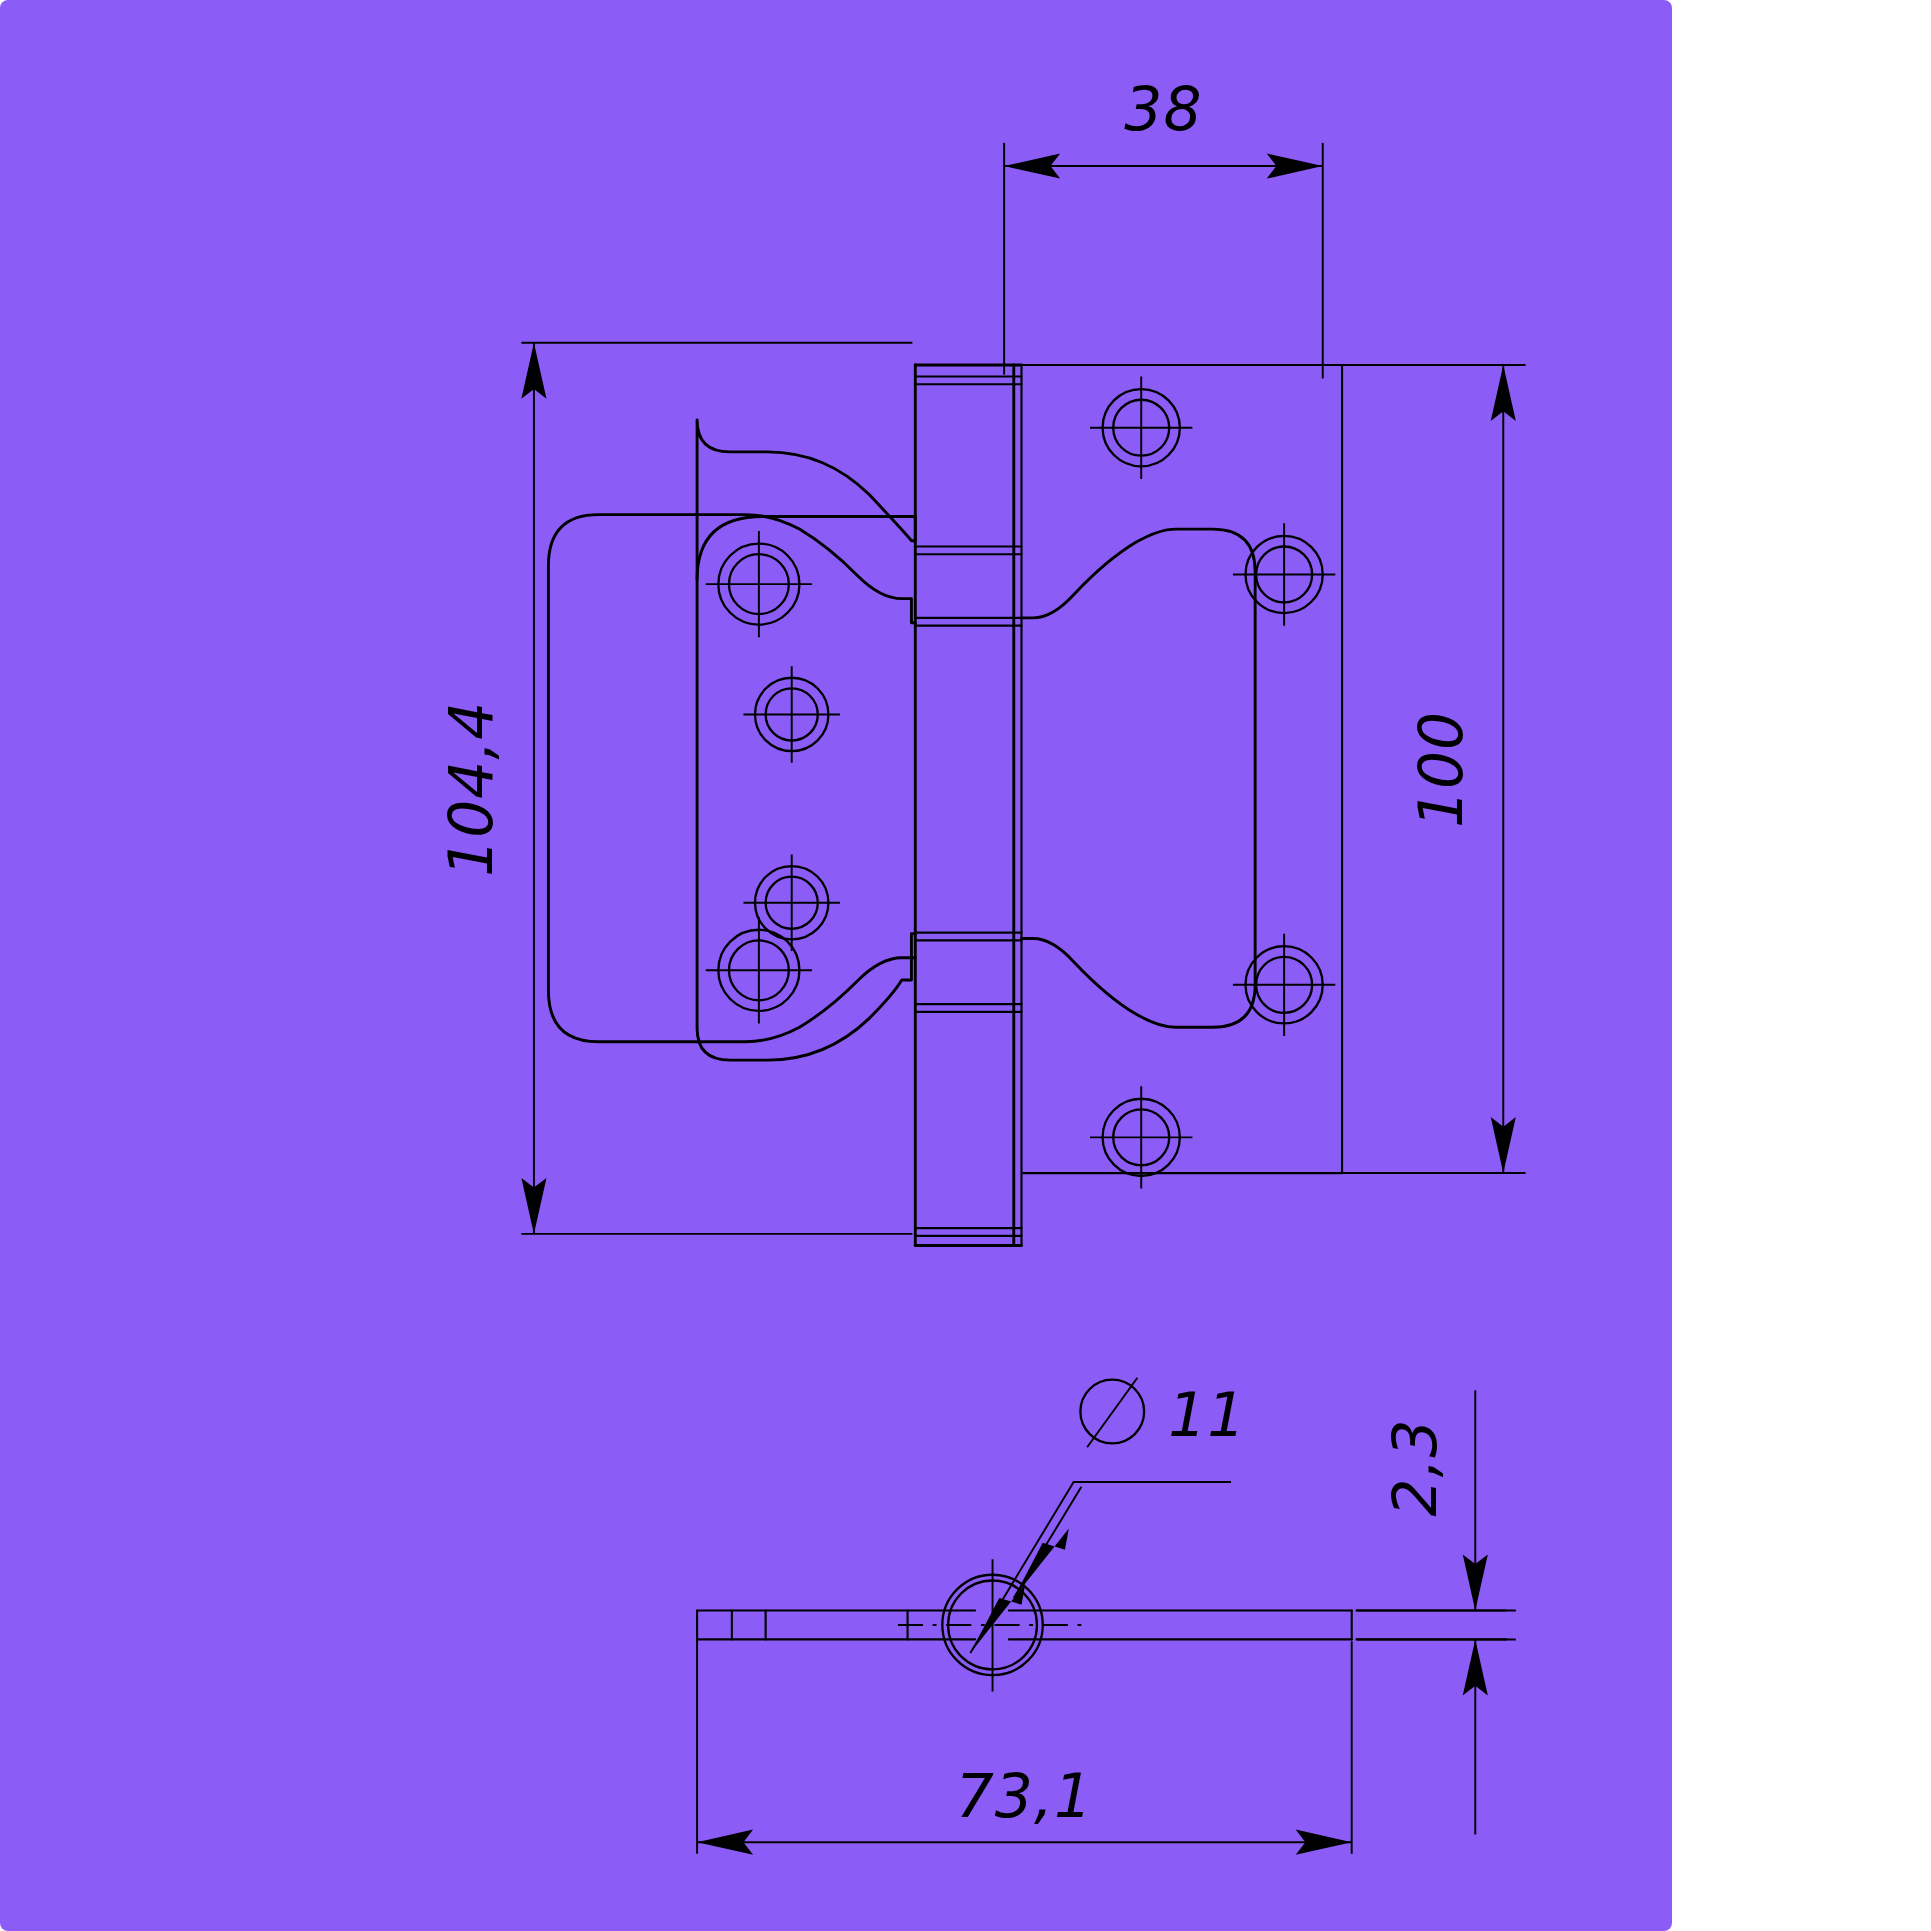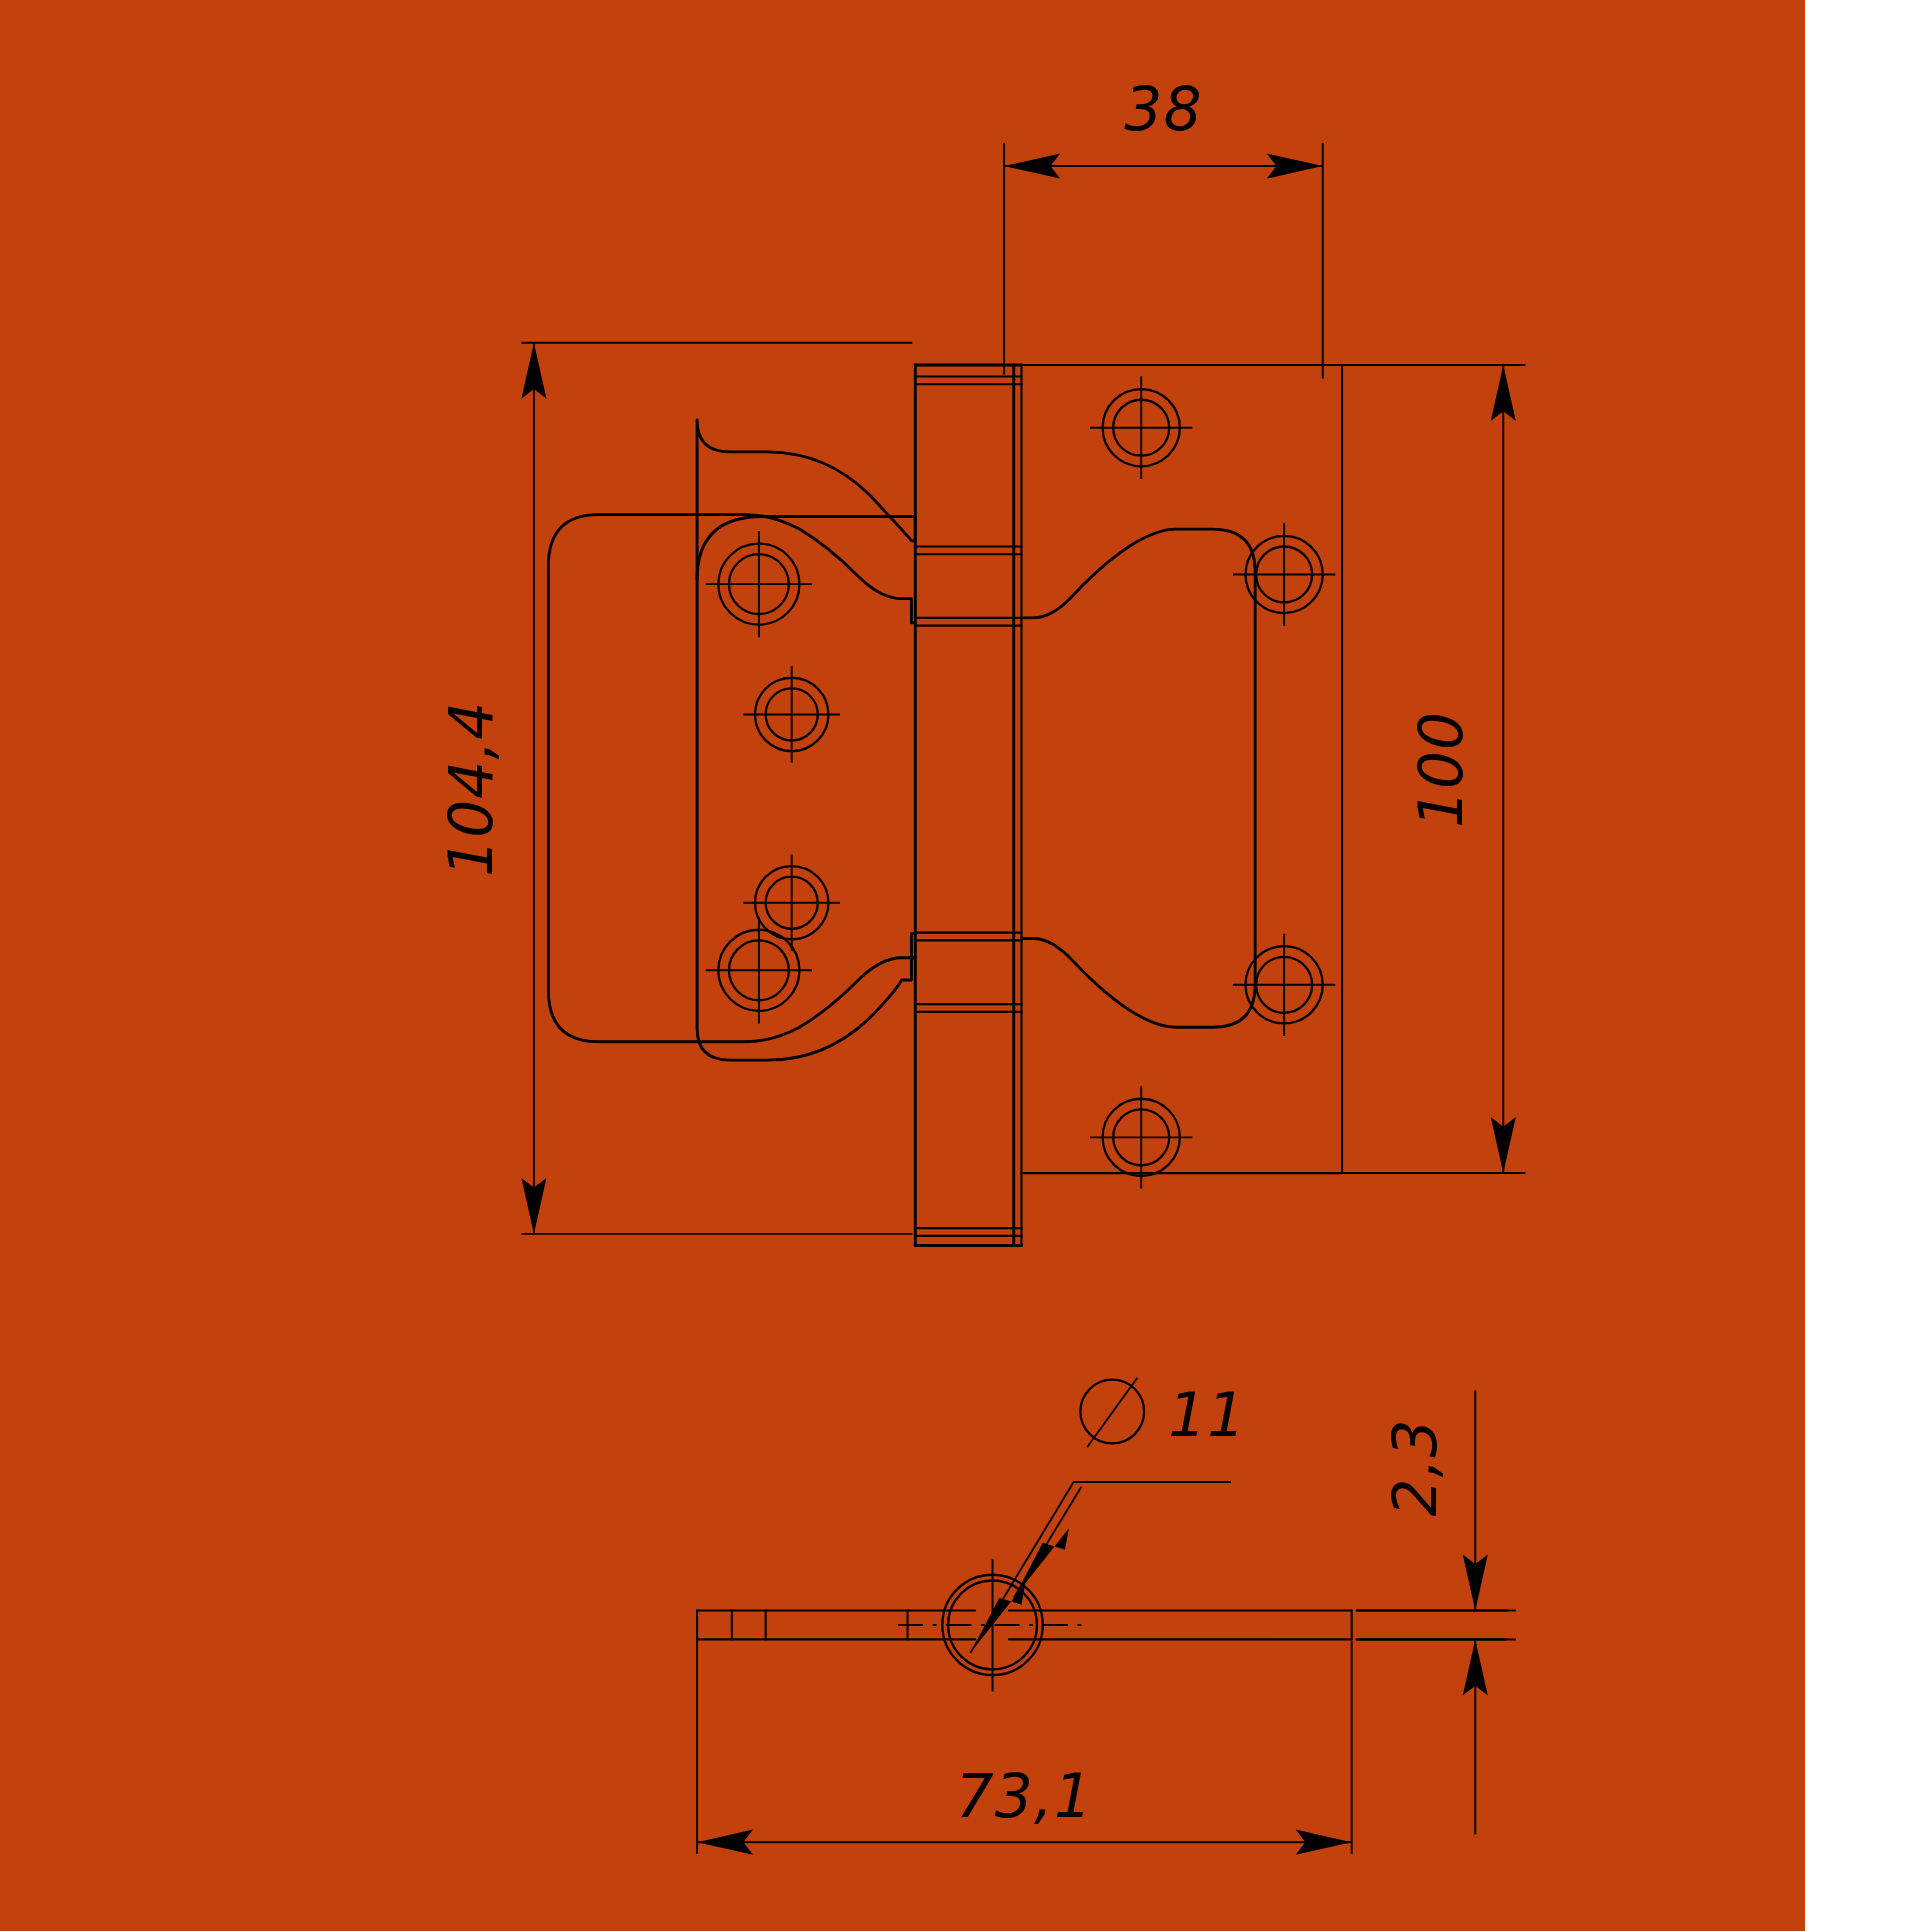--- a/index.html
+++ b/index.html
@@ -9,23 +9,24 @@
     background: #ffffff;
   }
   body {
     width: 1931px;
     height: 1931px;
     font-family: "Liberation Sans", sans-serif;
     overflow: hidden;
   }
   #drawing-root {
     position: relative;
-    width: 1805px;
+    width: 1672px;
     height: 1931px;
-    background: #c2410c;
+    background: #8b5cf6;
+    border-radius: 8px;
   }
   svg.drawing-canvas {
     display: block;
     width: 1931px;
     height: 1931px;
   }
   
   .outline      { fill: none; stroke: #000000; stroke-width: 3.0; stroke-linejoin: round; stroke-linecap: round; }
   .outline-thin { fill: none; stroke: #000000; stroke-width: 2.2; stroke-linejoin: round; stroke-linecap: round; }
   .hole-circle  { fill: none; stroke: #000000; stroke-width: 2.4; }

